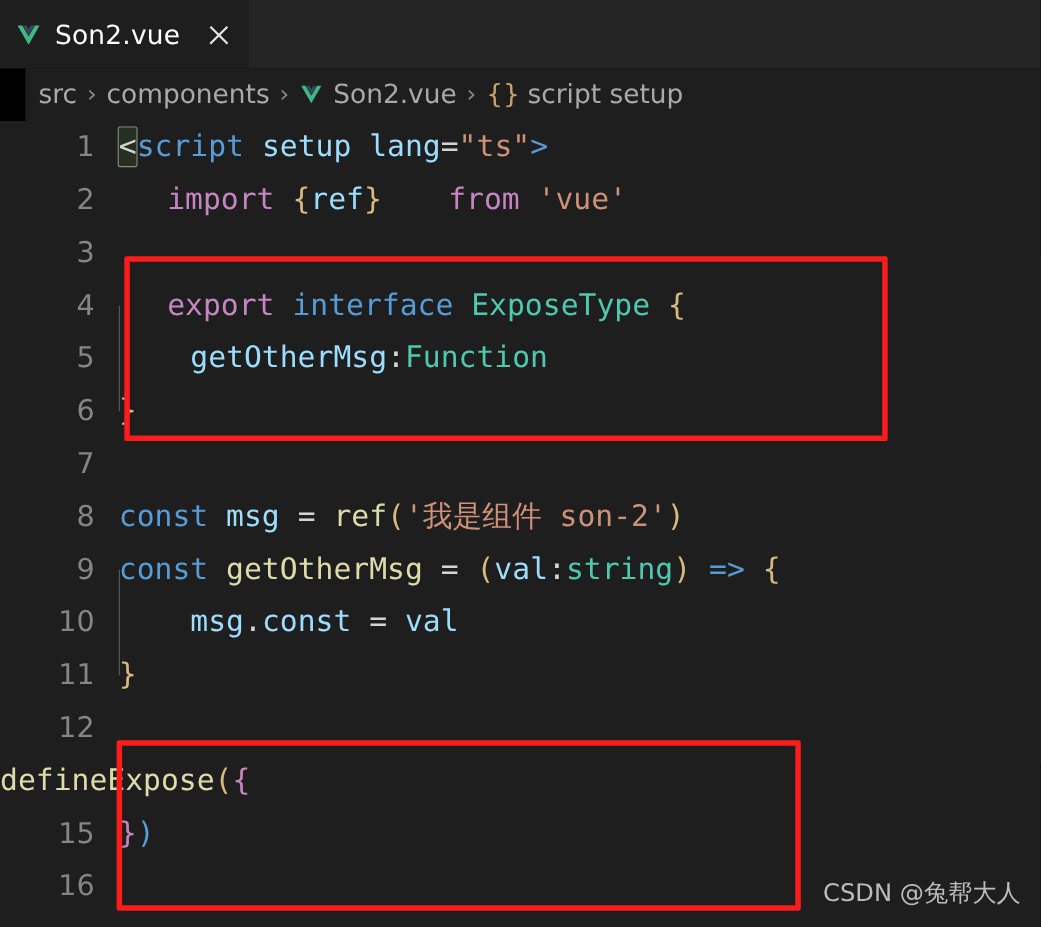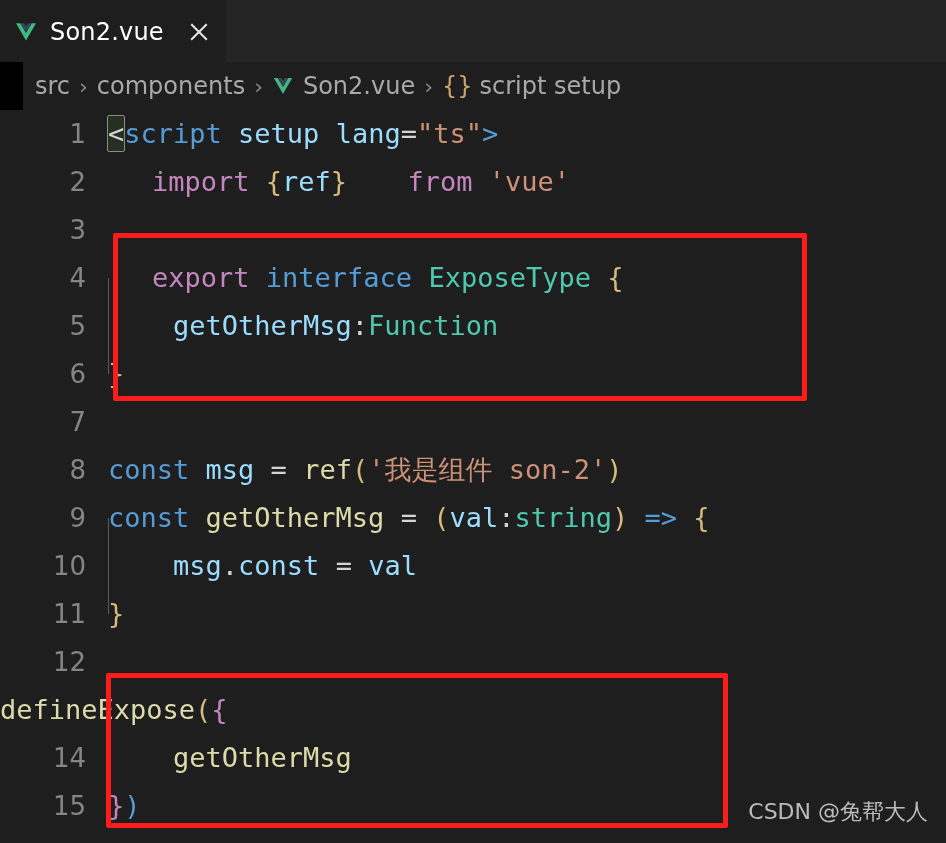--- a/index.html
+++ b/index.html
@@ -301,24 +301,20 @@
 
     <div class="code-line">
       <span class="gutter">12</span>
       <span class="code"></span>
     </div>
 
     <div class="code-line">
       <span class="code"><span class="t-fn">defineExpose</span><span class="t-brk-y">(</span><span class="t-brk-p">{</span></span>
     </div>
 
-    <div class="code-line">
-      <span class="gutter">14</span>
-      <span class="code"><span class="indent-guide" style="left:0px; top:-24px; height:96px;"></span><span class="t-plain">    </span><span class="t-fn">getOtherMsg</span></span>
-    </div>
 
     <div class="code-line">
       <span class="gutter">15</span>
       <span class="code"><span class="t-brk-p">}</span><span class="t-brk-b">)</span></span>
     </div>
 
     <div class="code-line">
       <span class="gutter">16</span>
       <span class="code"></span>
     </div>

